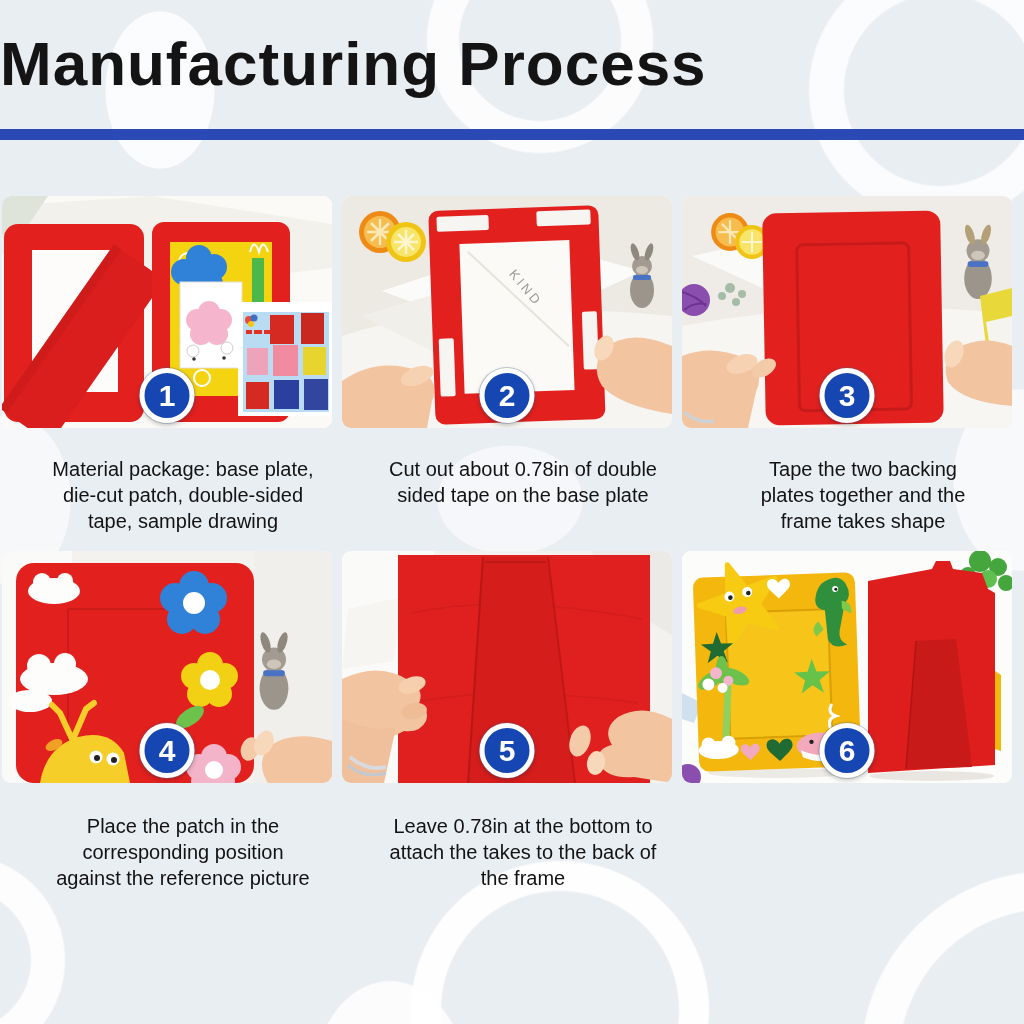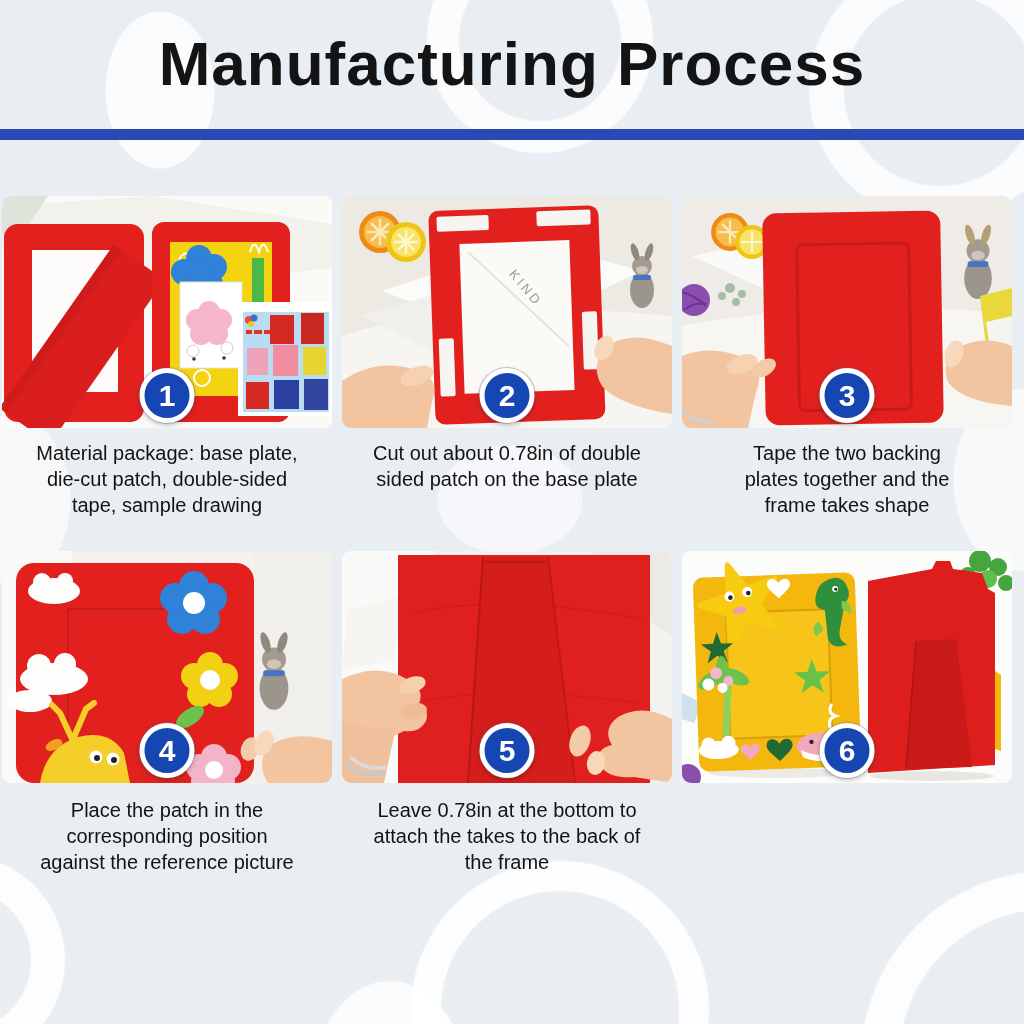--- a/index.html
+++ b/index.html
@@ -15,41 +15,41 @@
       radial-gradient(circle at -40px 960px, rgba(255,255,255,0) 70px, rgba(255,255,255,.9) 72px, rgba(255,255,255,.9) 104px, rgba(255,255,255,0) 106px),
       radial-gradient(ellipse 90px 130px at 160px 90px, rgba(255,255,255,.8) 60%, rgba(255,255,255,0) 61%),
       radial-gradient(circle at 540px 40px, rgba(255,255,255,0) 80px, rgba(255,255,255,.85) 82px, rgba(255,255,255,.85) 112px, rgba(255,255,255,0) 114px),
       radial-gradient(circle at 940px 90px, rgba(255,255,255,0) 95px, rgba(255,255,255,.8) 97px, rgba(255,255,255,.8) 130px, rgba(255,255,255,0) 132px),
       radial-gradient(ellipse 110px 150px at 1020px 480px, rgba(255,255,255,.65) 60%, rgba(255,255,255,0) 61%),
       radial-gradient(ellipse 100px 140px at 10px 500px, rgba(255,255,255,.6) 60%, rgba(255,255,255,0) 61%),
       radial-gradient(ellipse 120px 90px at 510px 500px, rgba(255,255,255,.55) 60%, rgba(255,255,255,0) 61%);
   }
   .title{
     position:absolute; top:28px; left:0; width:100%; margin:0;
-    text-align:center; font-size:62px; font-weight:bold; color:#141414;
+    text-align:left; font-size:62px; font-weight:bold; color:#141414;
     letter-spacing:1px;
   }
   .divider{
     position:absolute; top:129px; left:0; width:1024px; height:11px;
   }
   .photo{
     position:absolute; width:330px; height:232px; border-radius:9px;
     overflow:hidden; background:#fff;
   }
   .photo svg{display:block; width:100%; height:100%;}
   .badge{
     position:absolute; left:50%; bottom:5px; transform:translateX(-50%);
     width:45px; height:45px; border-radius:50%;
     background:#1646b2; border:5px solid #fff;
     box-shadow:0 0 0 1px rgba(90,110,140,.35), 0 2px 5px rgba(0,0,0,.25);
     display:flex; align-items:center; justify-content:center;
     color:#fff; font-weight:bold; font-size:30px; line-height:1;
   }
   .caption{
-    position:absolute; width:330px; margin:0;
+    position:absolute; width:330px; margin:16px;
     text-align:center; font-size:20px; line-height:26px; color:#131313;
     white-space:pre-line;
   }
   .caption.low{padding-top:14px;}
   
   .c1{left:2px;}  .c2{left:342px;}  .c3{left:682px;}
   .r1p{top:196px;} .r2p{top:551px;}
   .r1c{top:440px;} .r2c{top:797px;}
 </style>
 </head>
@@ -414,21 +414,21 @@
     </svg>
     <div class="badge">
         <span>6</span>
       </div>
   </div>
 
   <p class="caption c1 r1c">Material package: base plate,
 die-cut patch, double-sided
 tape, sample drawing</p>
   <p class="caption c2 r1c">Cut out about 0.78in of double
-sided patch on the base plate</p>
+sided tape on the base plate</p>
   <p class="caption c3 r1c">Tape the two backing
 plates together and the
 frame takes shape</p>
   <p class="caption c1 r2c">Place the patch in the
 corresponding position
 against the reference picture</p>
   <p class="caption c2 r2c">Leave 0.78in at the bottom to
 attach the takes to the back of
 the frame</p>
 

